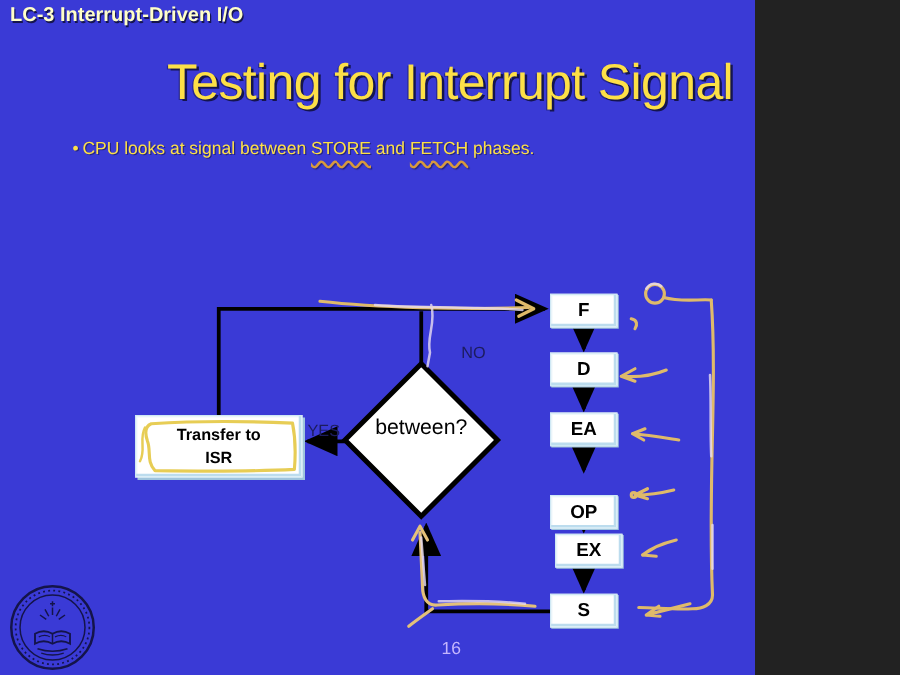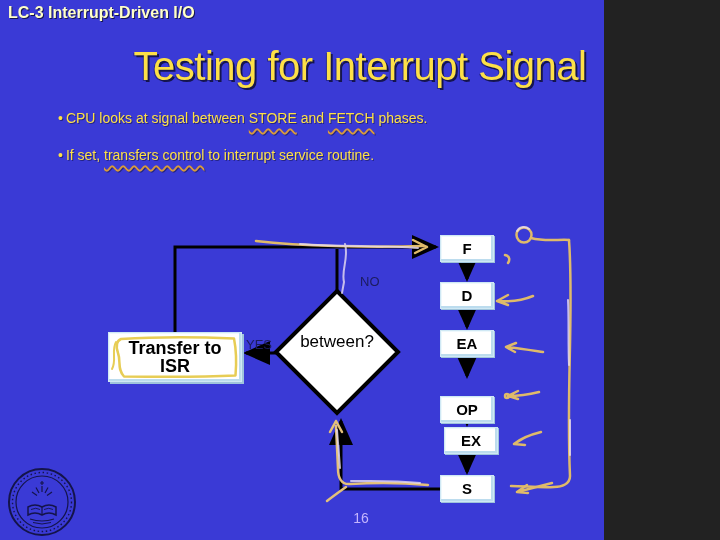--- a/index.html
+++ b/index.html
@@ -42,48 +42,47 @@
     background:#fff;border:1px solid #cfe8f4;
     box-shadow:inset -2px -2px 0 #bcdcee, inset 1px 1px 0 #eef8fc, 1px 1px 0 #9fc4dc;
     display:flex;align-items:center;justify-content:center;
     font-size:15px;font-weight:700;color:#000;
   }
   .transfer-box{
     position:absolute;left:108px;top:332px;width:134px;height:50px;z-index:2;box-sizing:border-box;
     background:#fff;border:1px solid #cfe8f4;
     box-shadow:inset -2px -2px 0 #bcdcee, inset 1px 1px 0 #eef8fc, 2px 2px 0 #9fc4dc;
     display:flex;flex-direction:column;align-items:center;justify-content:center;
-    font-size:18px;font-weight:700;line-height:18px;color:#000;
+    font-size:13px;font-weight:700;line-height:18px;color:#000;
   }
   .diamond-label{
     position:absolute;left:277px;top:331px;width:120px;z-index:2;
     text-align:center;font-size:17px;line-height:21px;color:#000;
   }
   .flow-label{
     position:absolute;z-index:2;font-size:13px;color:#1c1c5e;
   }
   #yes-label{left:246px;top:337px;}
-  #no-label{left:360px;top:274px;}
+  #no-label{left:343px;top:274px;padding-left:26px;}
   .page-number{
     position:absolute;left:346px;top:510px;width:30px;text-align:center;z-index:2;
     font-size:14px;color:#c4b5fd;
   }
   .decor{position:absolute;z-index:2;}
 </style>
 </head>
 <body>
 
 <div id="stage">
 
   <div class="slide-header">LC-3 Interrupt-Driven I/O</div>
   <div class="slide-title">Testing for Interrupt Signal</div>
 
   <div id="bullets">
       <div class="bullet-row"><span class="dot">•</span><span>CPU looks at signal between </span><span class="hand-u">STORE</span><span> and </span><span class="hand-u">FETCH</span><span> phases.</span></div>
-      <div class="bullet-row"><span class="dot">•</span><span>If set, </span><span class="hand-u">transfers control</span><span> to interrupt service routine.</span></div>
     </div>
 
   <svg id="flow-svg" class="layer" width="720" height="540">
     <defs>
       <marker id="ah" viewBox="0 0 9 8" refX="8" refY="4" markerWidth="9" markerHeight="8" orient="auto">
         <path d="M0,0 L9,4 L0,8 Z" fill="#000"></path>
       </marker>
     </defs>
     <g stroke="#000" stroke-width="3" fill="none">
       <path d="M467,263 V279" marker-end="url(#ah)"></path>

